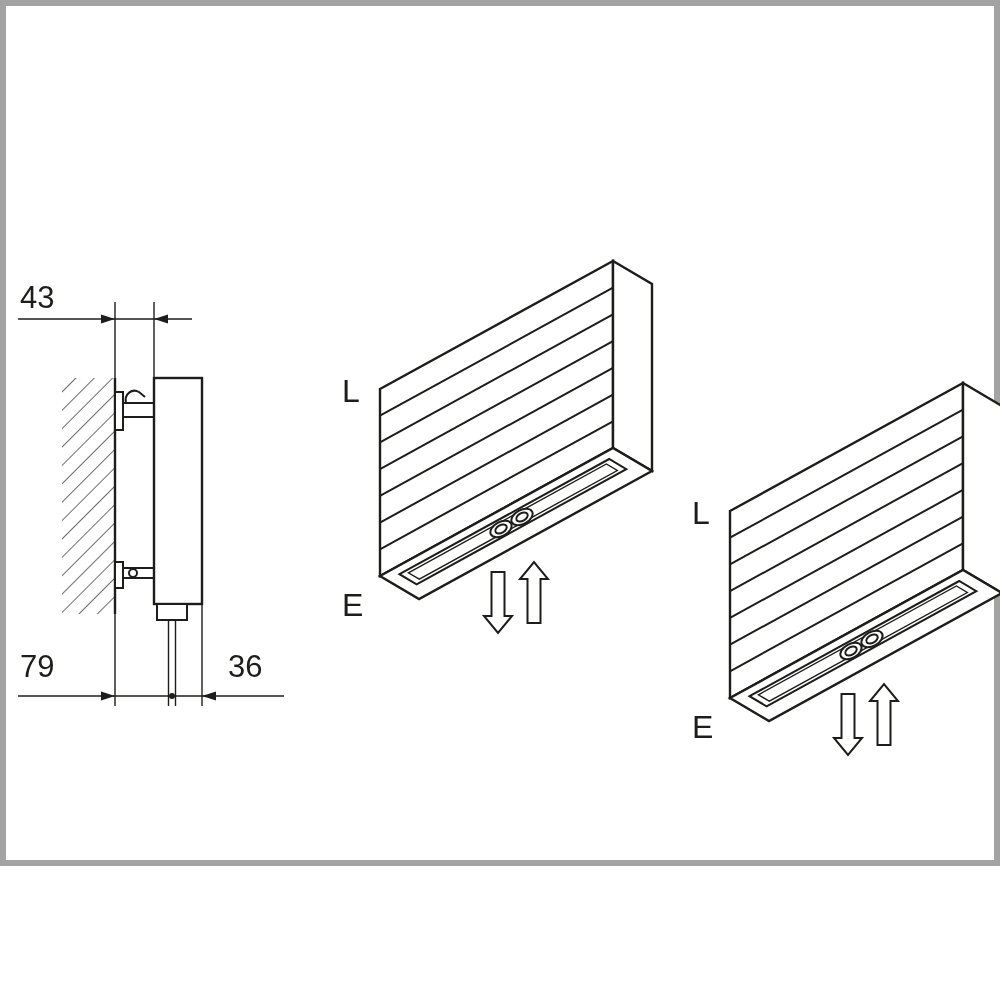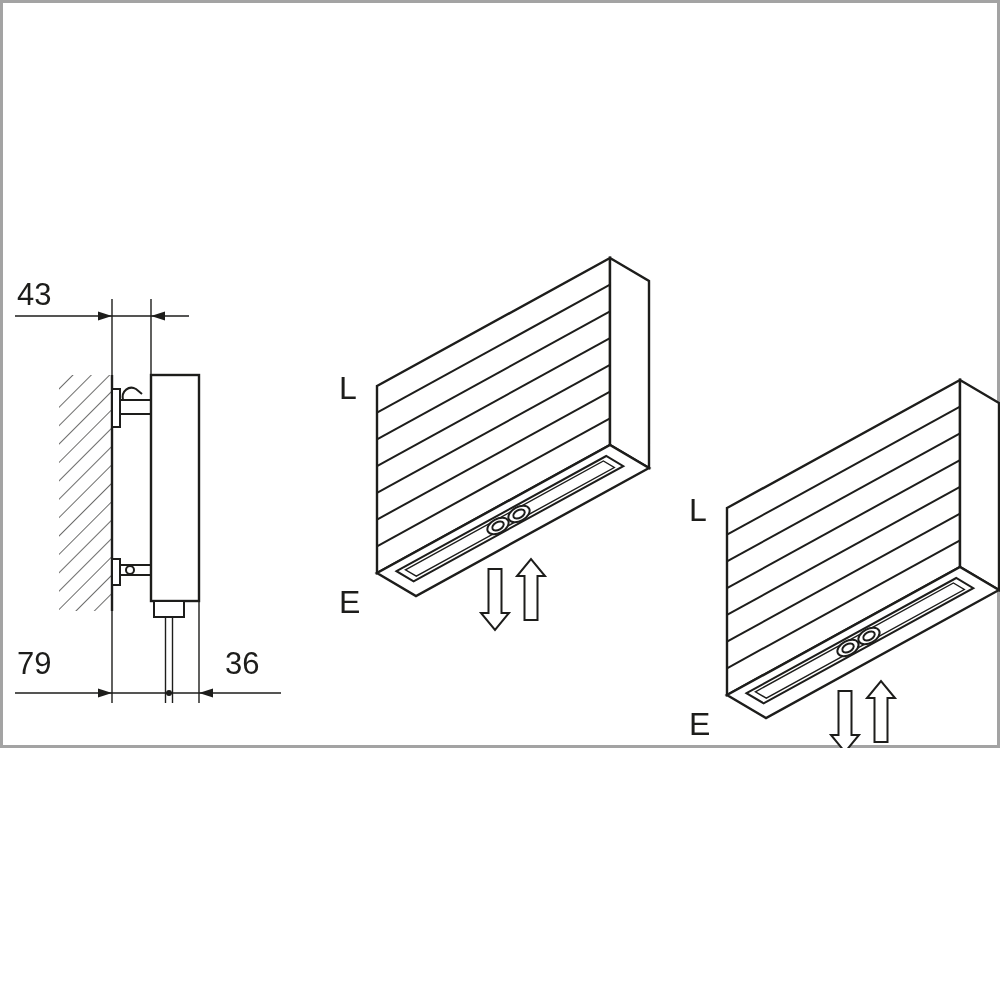--- a/index.html
+++ b/index.html
@@ -3,24 +3,24 @@
 <meta charset="utf-8">
 <style>
   html, body {
     margin: 0;
     padding: 0;
     background: #ffffff;
   }
   #stage {
     position: relative;
     width: 1000px;
-    height: 748px;
+    height: 866px;
     background: #ffffff;
     box-sizing: border-box;
-    border: 3px solid #a3a3a3;
+    border: 6px solid #a3a3a3;
   }
   svg { display: block; }
 
   
   .lt { stroke: #1d1d1b; stroke-width: 2.4; fill: none; stroke-linejoin: miter; }
   .lm { stroke: #1d1d1b; stroke-width: 2;   fill: none; stroke-linejoin: miter; }
   .ls { stroke: #1d1d1b; stroke-width: 1.4; fill: none; }
   .fw { fill: #ffffff; }
   .solid { fill: #1d1d1b; stroke: none; }
 

